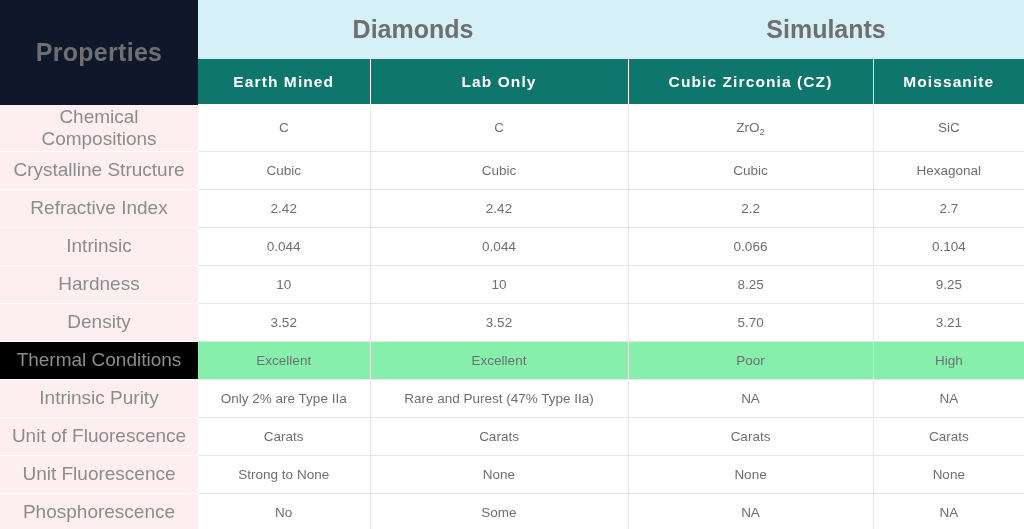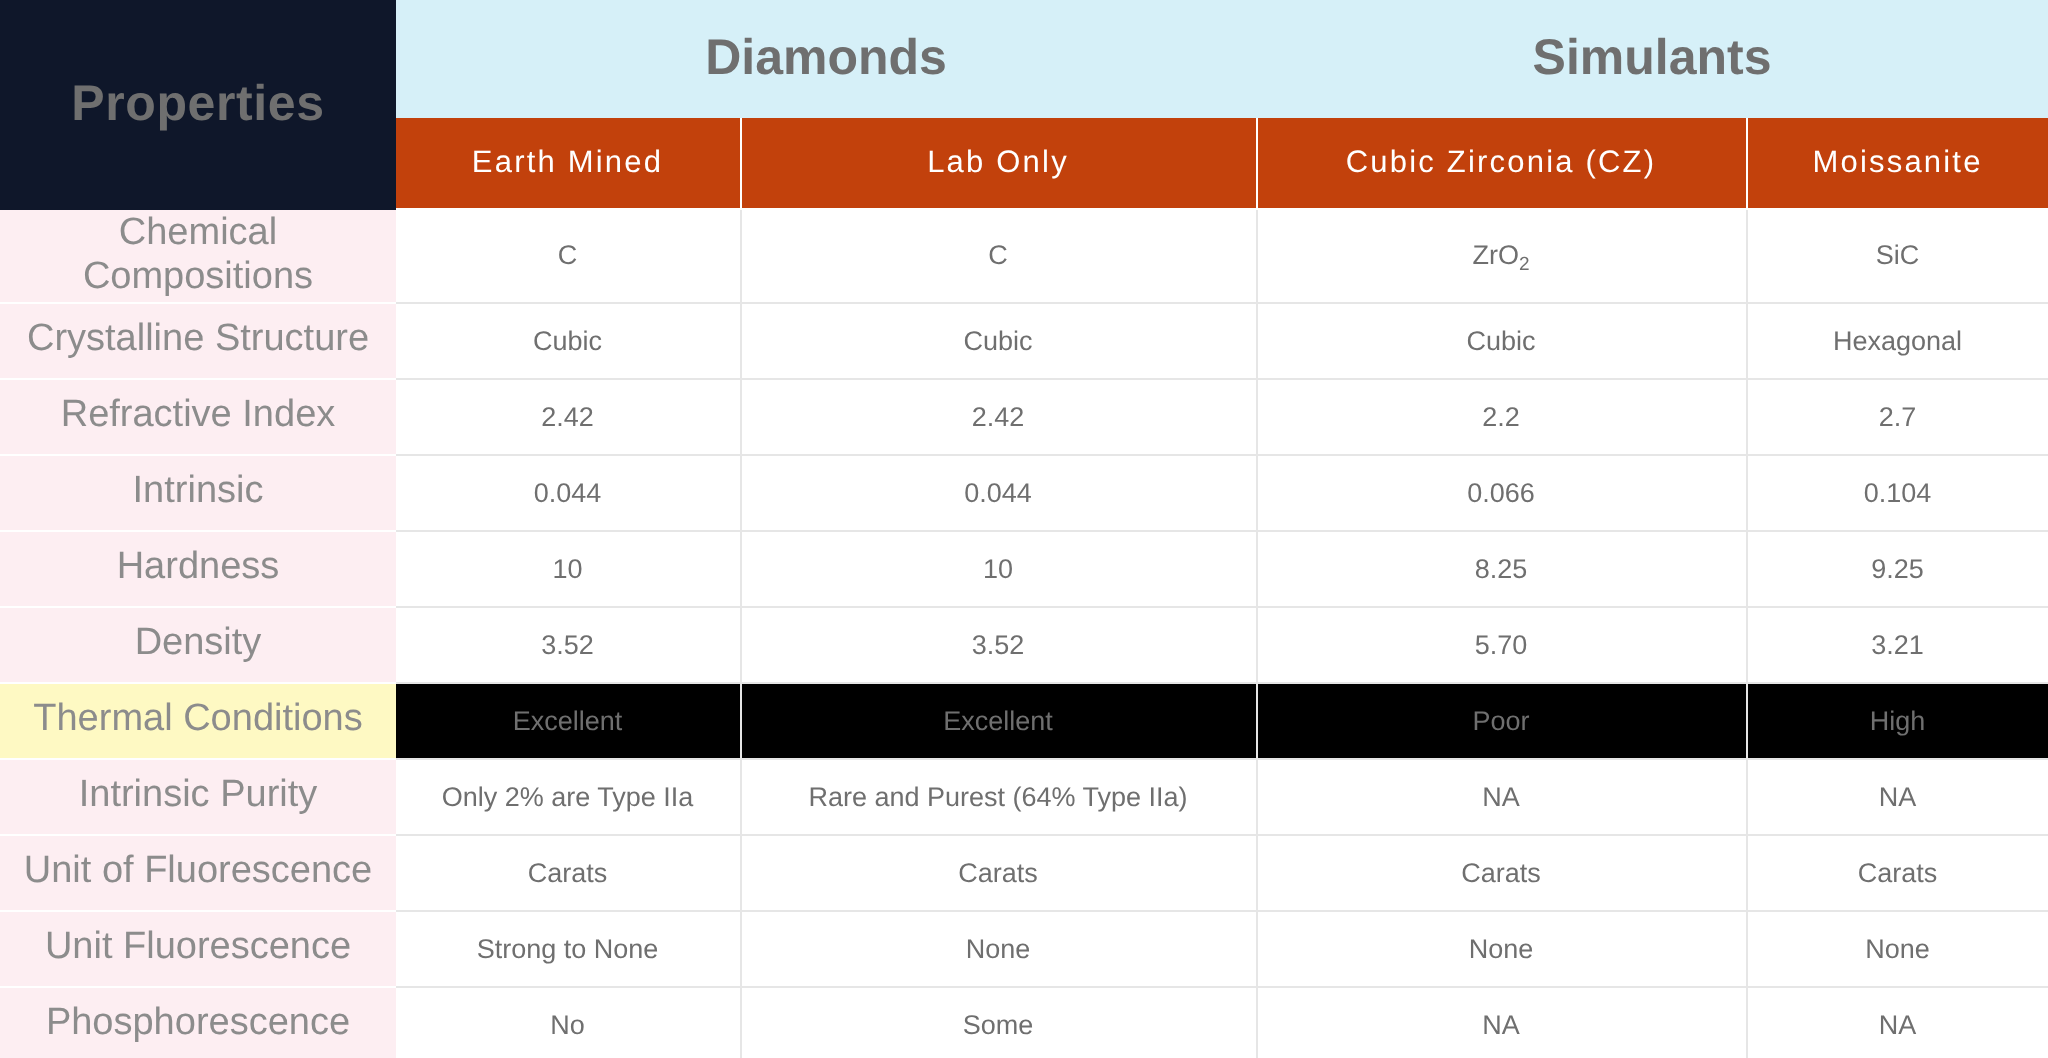--- a/index.html
+++ b/index.html
@@ -44,24 +44,24 @@
     font-size: 25px;
     font-weight: bold;
     text-align: center;
     vertical-align: middle;
     height: 57px;
     border: none;
     margin-top: 32px;
   }
   
   td.sub-head {
-    background: #c2410c;
+    background: #0f766e;
     color: #ffffff;
     font-size: 15.5px;
-    font-weight: normal;
+    font-weight: bold;
     text-align: center;
     vertical-align: middle;
     height: 43px;
     letter-spacing: 1.1px;
     border-right: 1px solid #ffffff;
     border-bottom: 1px solid #ffffff;
   }
   td.sub-head:last-child { border-right: none; margin-left: 36px; }
 
   
@@ -81,22 +81,22 @@
     background: #ffffff;
     color: #6f6f6f;
     font-size: 13.5px;
     text-align: center;
     vertical-align: middle;
     height: 35px;
     border-bottom: 1px solid #e6e6e6;
     border-right: 1px solid #e6e6e6;
   }
   td.cell:last-child { border-right: none; }
-  tr.shaded td.cell { background: #000000; }
-  tr.shaded td.row-label { background: #fef9c3; }
+  tr.shaded td.cell { background: #86efac; }
+  tr.shaded td.row-label { background: #000000; }
 
   sub { font-size: 9.5px; vertical-align: baseline; position: relative; top: 3px; }
 </style>
 </head>
 <body>
 
 <table class="compare">
   <colgroup>
     <col class="c-prop">
       <col class="c-em">
@@ -169,21 +169,21 @@
       <td class="row-label alt">Thermal Conditions</td>
       <td class="cell">Excellent</td>
       <td class="cell">Excellent</td>
       <td class="cell">Poor</td>
       <td class="cell">High</td>
     </tr>
 
     <tr>
       <td class="row-label">Intrinsic Purity</td>
       <td class="cell">Only 2% are Type IIa</td>
-      <td class="cell">Rare and Purest (64% Type IIa)</td>
+      <td class="cell">Rare and Purest (47% Type IIa)</td>
       <td class="cell">NA</td>
       <td class="cell">NA</td>
     </tr>
 
     <tr>
       <td class="row-label">Unit of Fluorescence</td>
       <td class="cell">Carats</td>
       <td class="cell">Carats</td>
       <td class="cell">Carats</td>
       <td class="cell">Carats</td>

